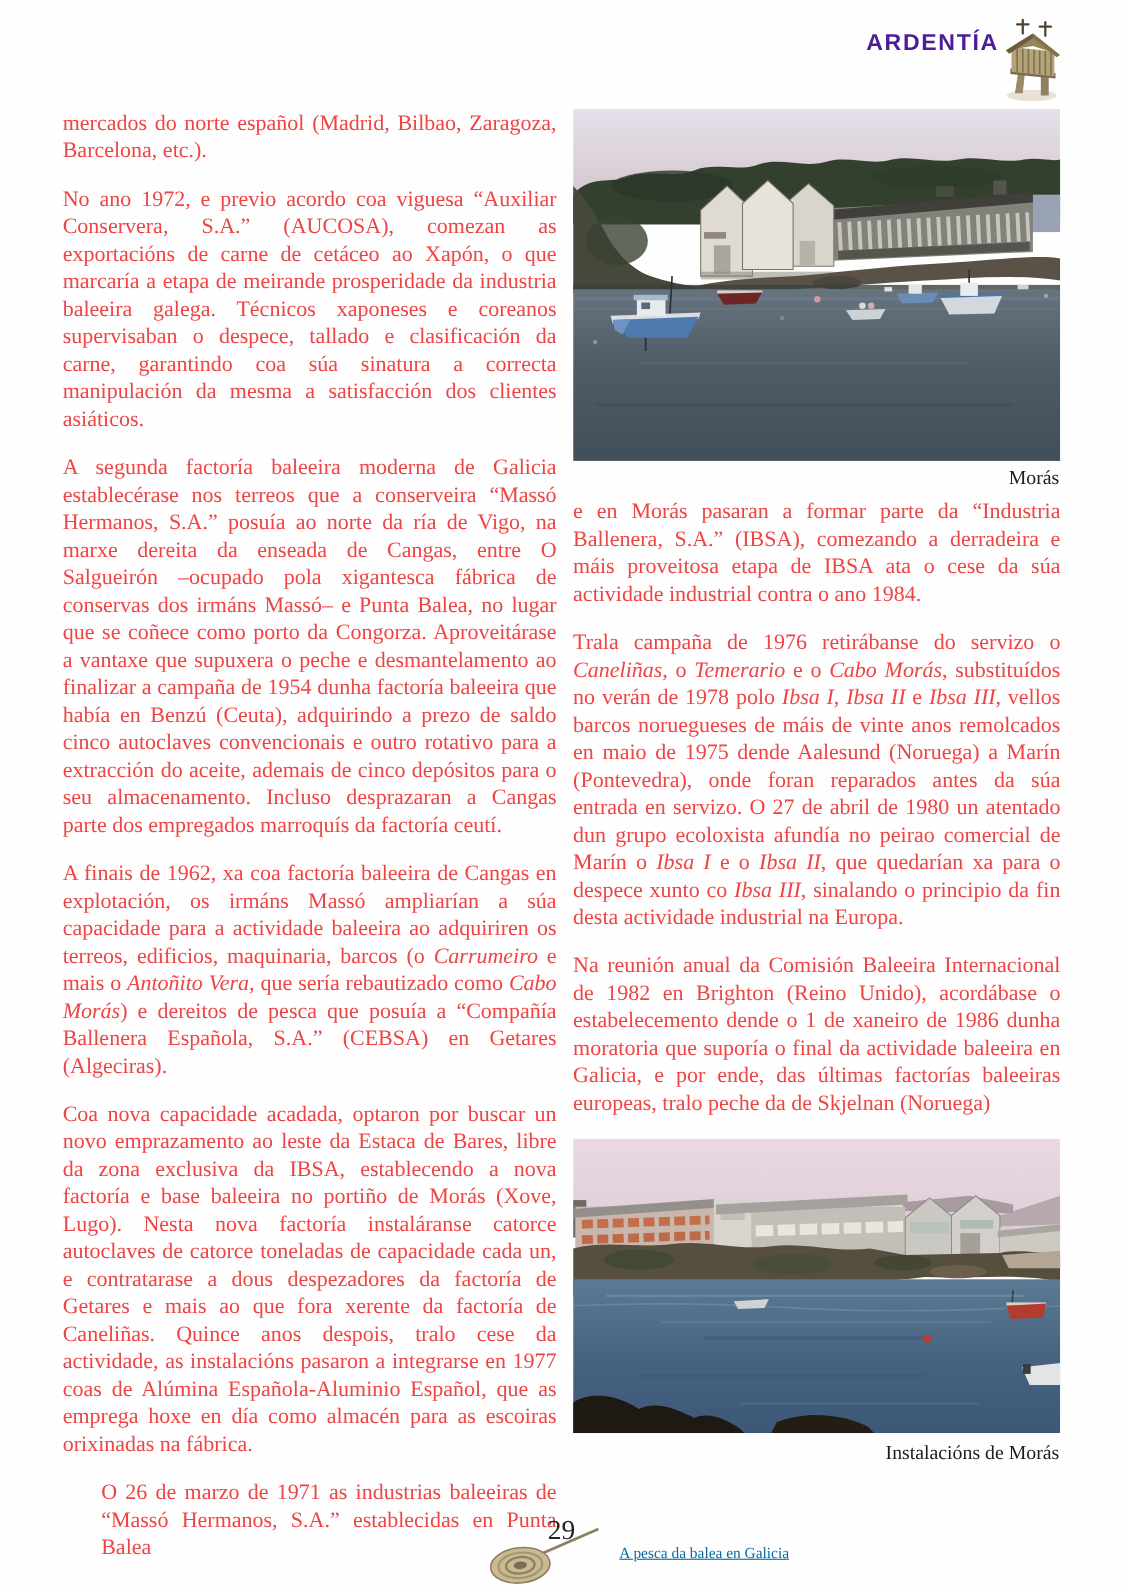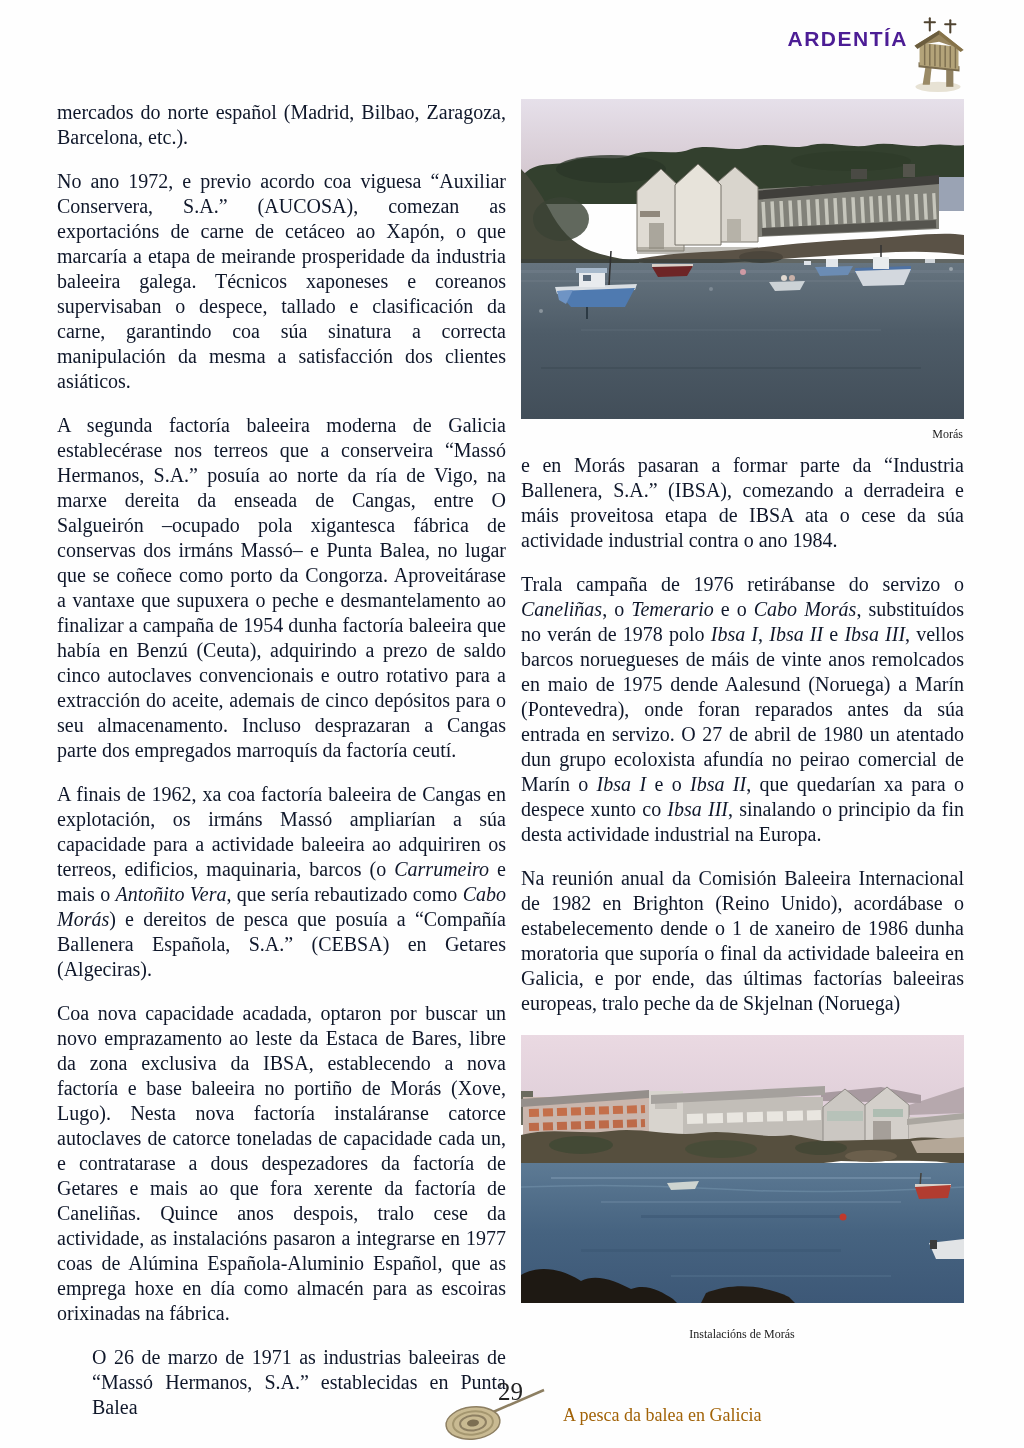--- a/index.html
+++ b/index.html
@@ -24,47 +24,47 @@
   .logo svg { display: block; width: 100%; height: 100%; }
 
   
   .col-left  { position: absolute; left: 57px;  top: 100px; width: 449px; }
   .col-right { position: absolute; left: 521px; top: 99px;  width: 443px; }
 
   p.para {
     font-size: 20px; line-height: 25px;
     text-align: justify;
     margin: 0 0 19px 0;
-    color: #0f172a;
+    color: #ef4444;
   }
   p.para:last-child { margin-bottom: 0; margin-left: 35px; }
   p.para i { font-style: italic; }
 
   .photo { width: 443px; overflow: hidden; }
   .photo svg { display: block; width: 443px; }
   .photo2 { margin-top: 11px; }
 
   .caption {
-    font-size: 12px; line-height: 20px;
+    font-size: 18px; line-height: 20px;
     text-align: right;
     margin: 5px 1px 9px 0;
     color: #1c1c1c;
   }
-  .caption2 { margin-top: 21px; text-align: center; }
+  .caption2 { margin-top: 7px; }
 
   
   .coil { position: absolute; left: 443px; top: 1385px; width: 104px; height: 58px; }
   .coil svg { display: block; width: 100%; height: 100%; }
   .pagenum {
     position: absolute; left: 498px; top: 1378px;
     font-size: 25px; color: #222222;
   }
   .booktitle {
     position: absolute; left: 563px; top: 1405px;
-    font-size: 18px; color: #a16207;
+    font-size: 14px; color: #0369a1; text-decoration: underline;
   }
 </style>
 </head>
 <body>
 
 <div class="sheet">
 
   <div class="brand">ARDENTÍA</div>
   <div class="logo">
     <svg viewBox="0 0 60 80" xmlns="http://www.w3.org/2000/svg">

